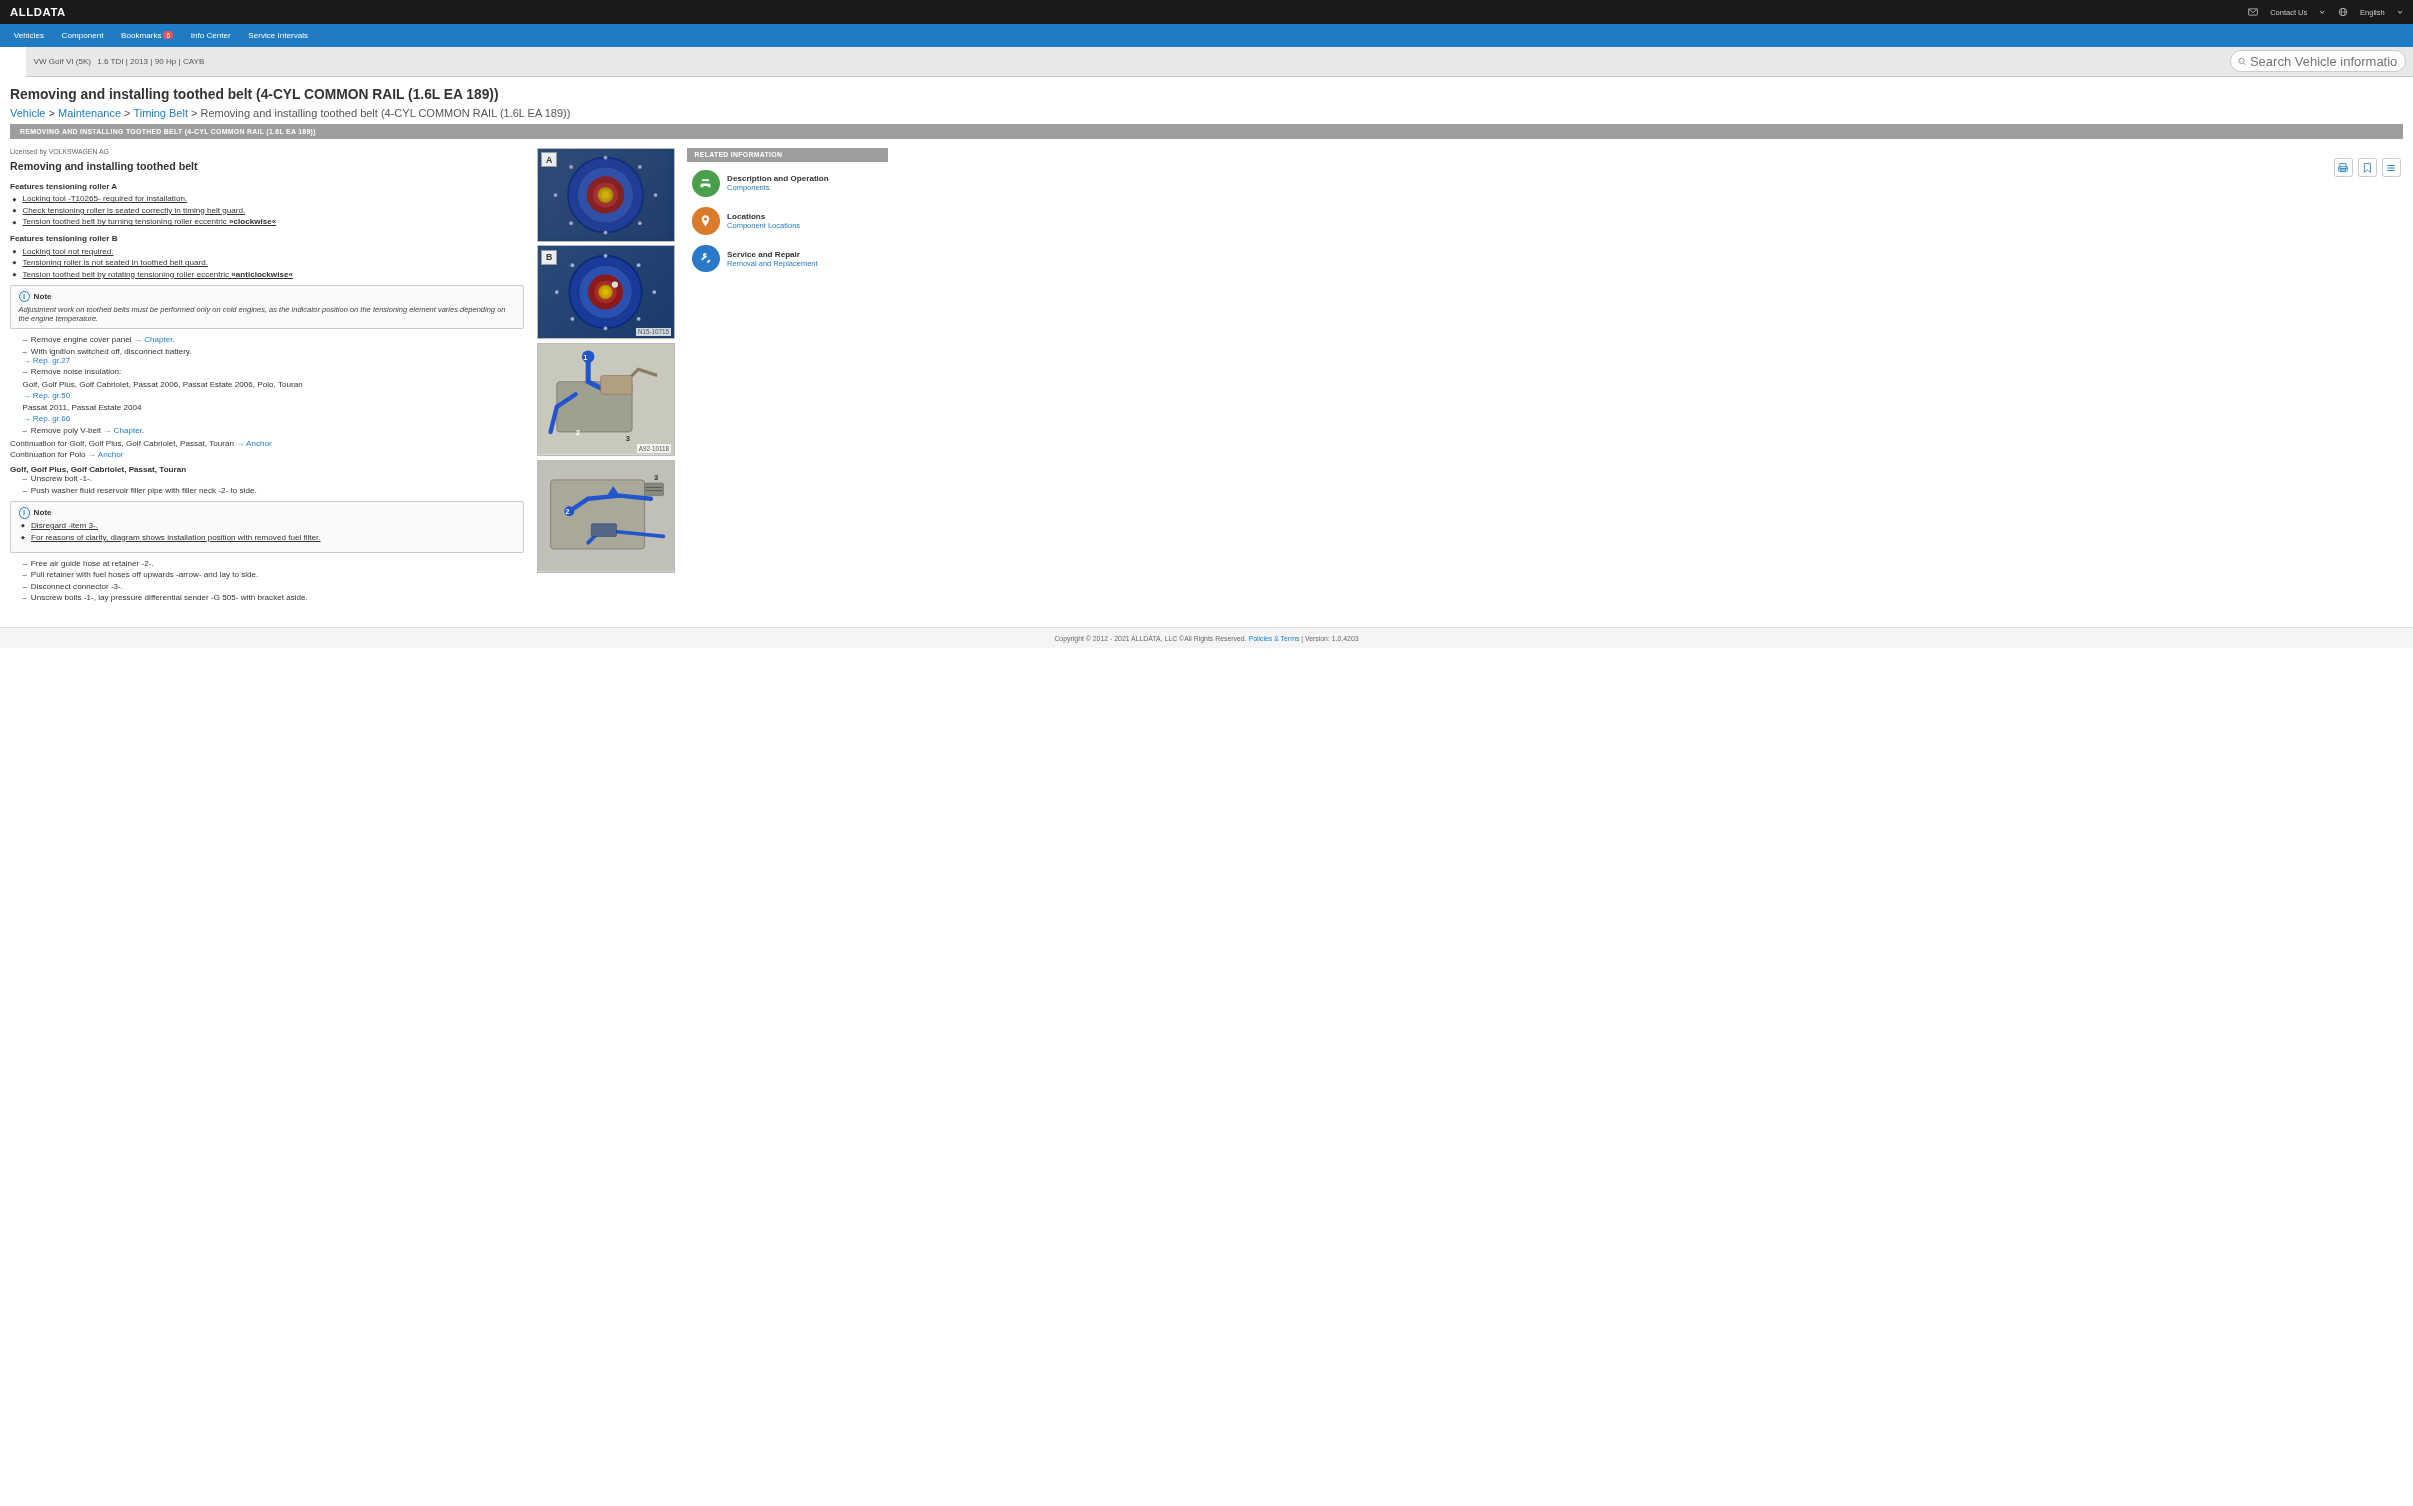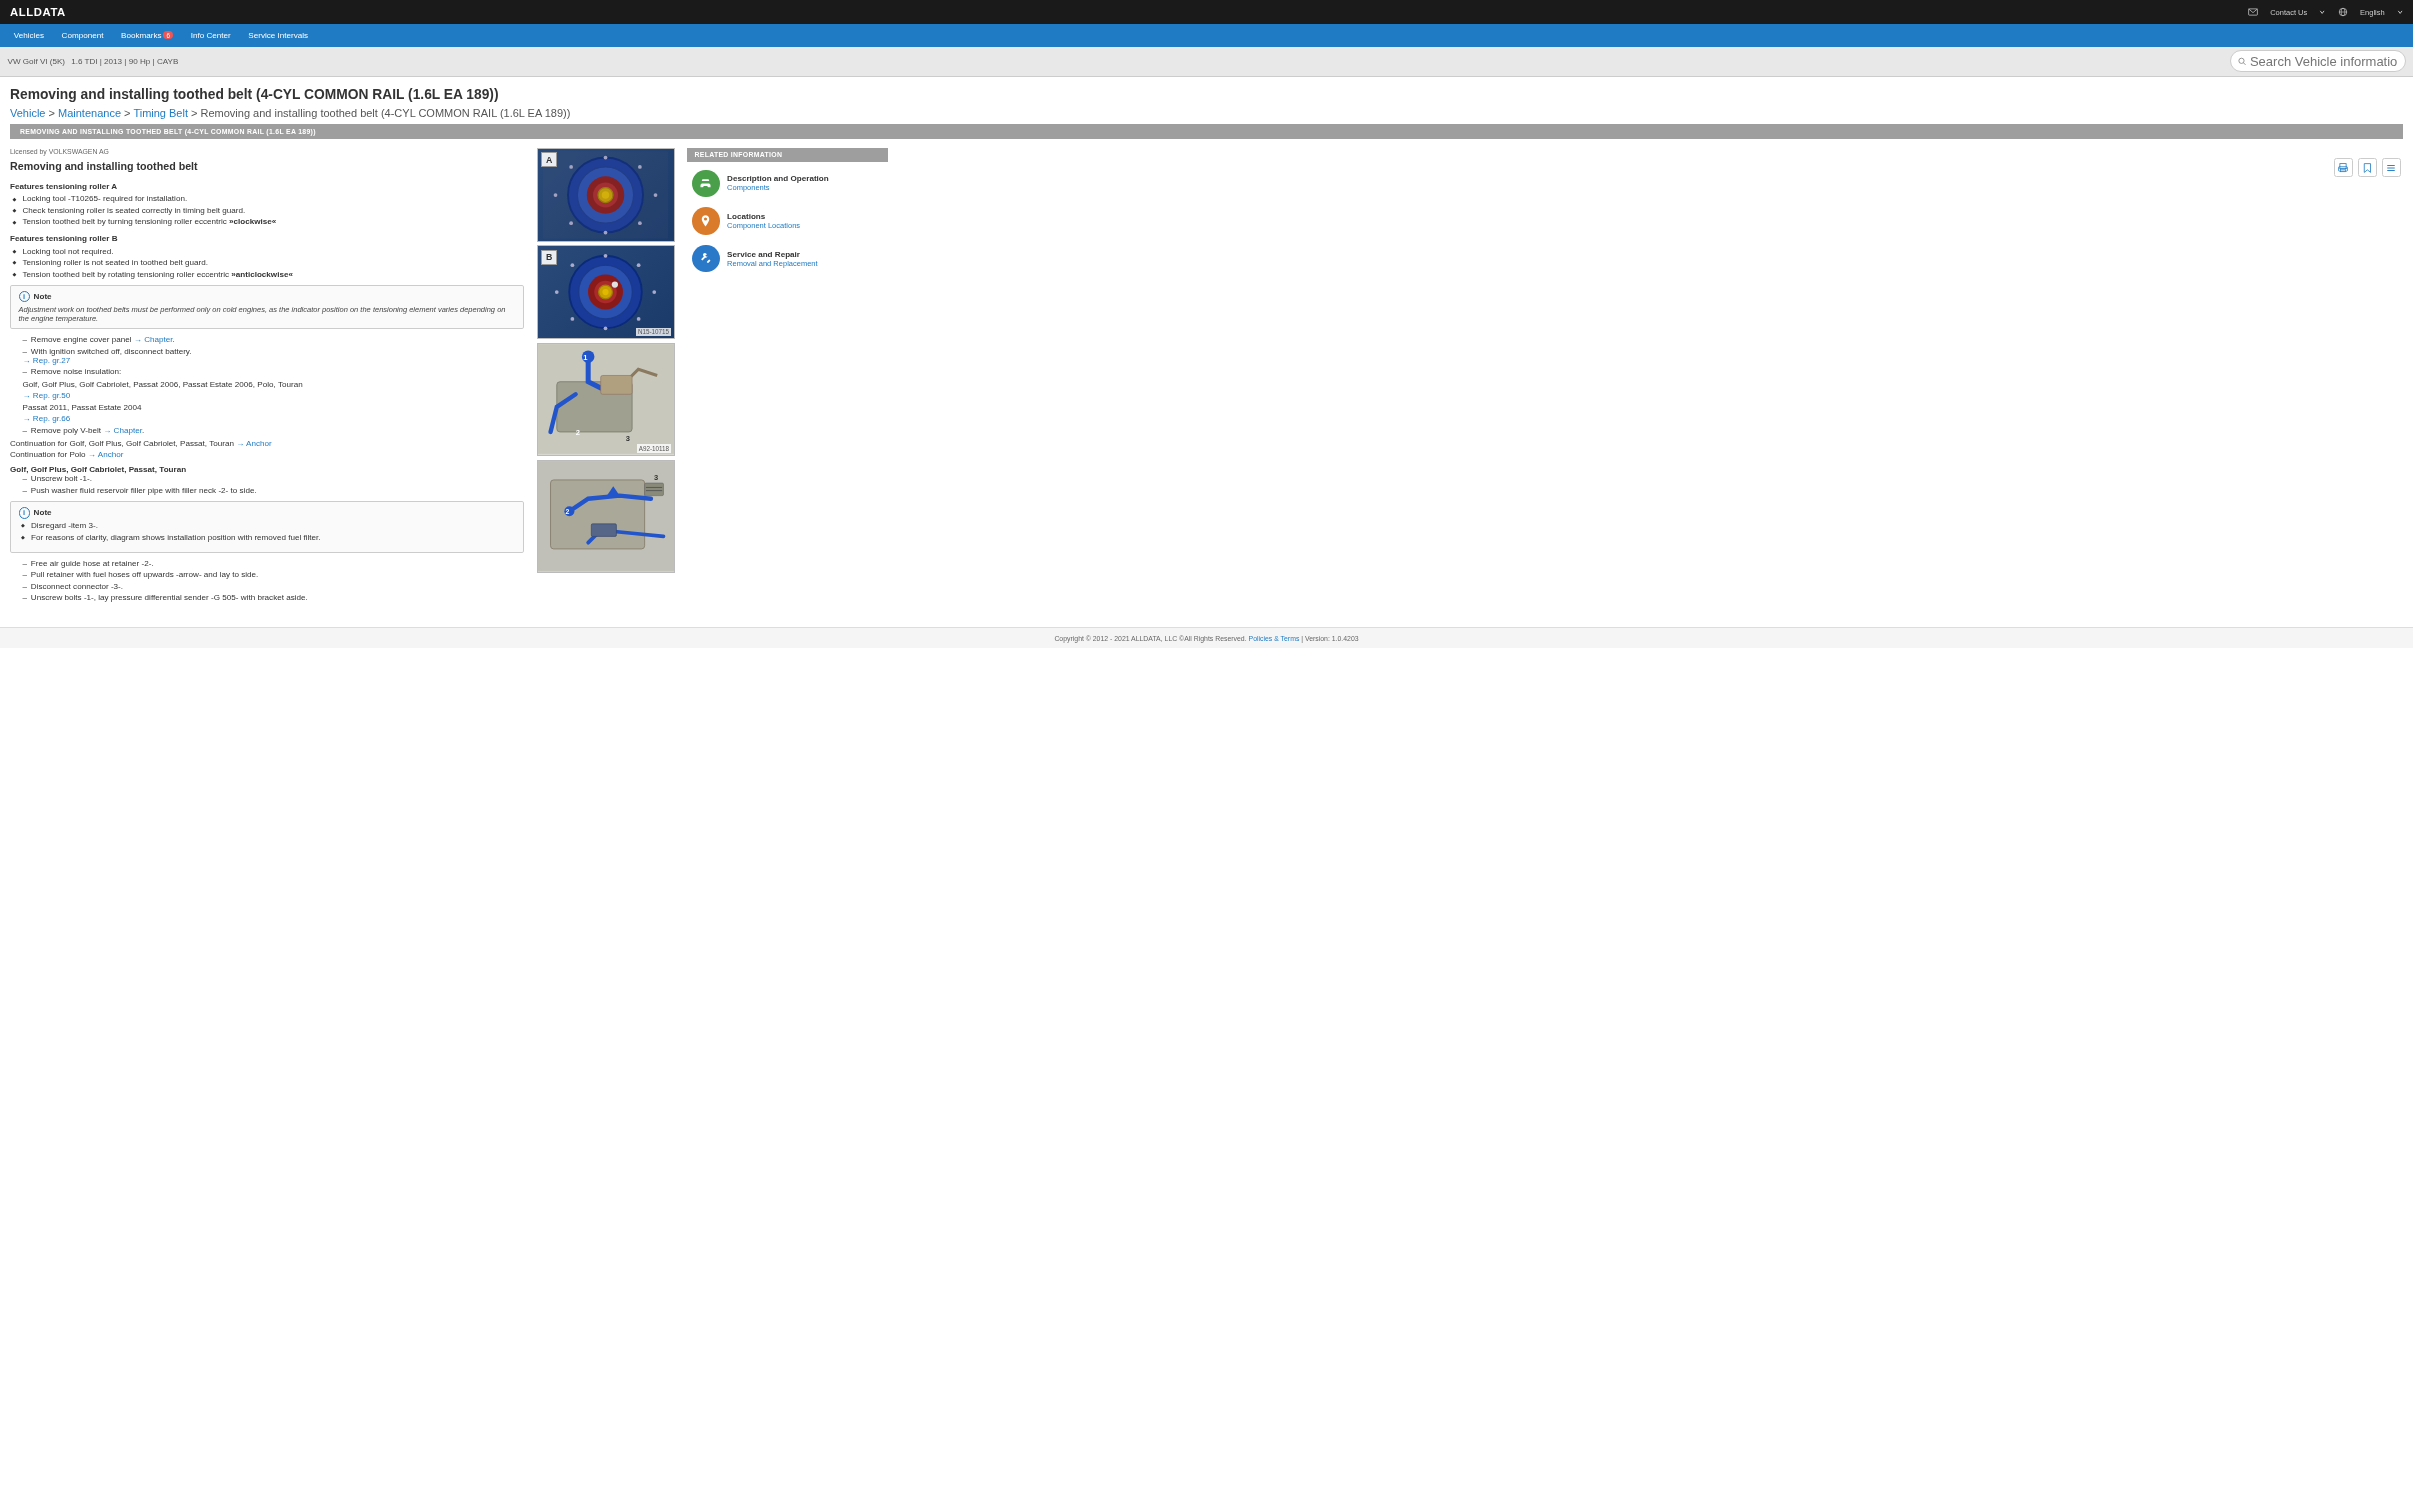--- a/index.html
+++ b/index.html
@@ -46,20 +46,21 @@
     }
 
     
     #vehicle-bar {
       background: #e8e8e8;
       padding: 3.8px 7.5px;
       display: flex;
       align-items: center;
       justify-content: space-between;
       border-bottom: 0.6px solid #ccc;
+      margin-left: 26px;
     }
     #vehicle-title { font-size: 8.1px; font-weight: bold; color: #333; }
     #vehicle-title span { font-weight: normal; color: #555; }
     #search-box {
       display: flex;
       align-items: center;
       background: #fff;
       border: 0.6px solid #ccc;
       border-radius: 12.5px;
       padding: 2.5px 7.5px;
@@ -119,21 +120,21 @@
 
     
     #article {
       flex: 1;
       padding: 8.8px 0;
       max-width: 514px;
     }
     .licensed-by { font-size: 6.9px; color: #666; margin-bottom: 5px; }
     .article-title { font-size: 10.7px; font-weight: bold; margin-bottom: 10px; }
     .feature-heading { font-size: 8.1px; font-weight: bold; margin: 7.5px 0 3.8px; }
-    .bullet-list { list-style: none; padding-left: 12.5px; margin-bottom: 5px; }
+    .bullet-list { list-style: none; padding-left: 12.5px; margin-bottom: 5px; text-decoration: underline; }
     .bullet-list li { margin-bottom: 2.5px; position: relative; font-size: 8.1px; }
     .bullet-list li::before { content: "◆"; font-size: 5px; position: absolute; left: -10px; top: 1.3px; color: #333; }
     .dash-list { list-style: none; padding-left: 12.5px; margin-bottom: 3.8px; }
     .dash-list li { margin-bottom: 2.5px; font-size: 8.1px; }
     .dash-list li::before { content: "–"; margin-right: 3.8px; }
     .note-box { border: 0.6px solid #ccc; padding: 5px 7.5px; margin: 6.3px 0; border-radius: 1.9px; background: #fafafa; }
     .note-label { font-weight: bold; font-size: 8.1px; margin-bottom: 2.5px; display: flex; align-items: center; gap: 3.8px; }
     .note-text { font-style: italic; font-size: 7.5px; color: #444; }
     .article-link { color: #1e7bc4; text-decoration: none; cursor: pointer; }
     .bold-text { font-weight: bold; font-size: 8.1px; }

